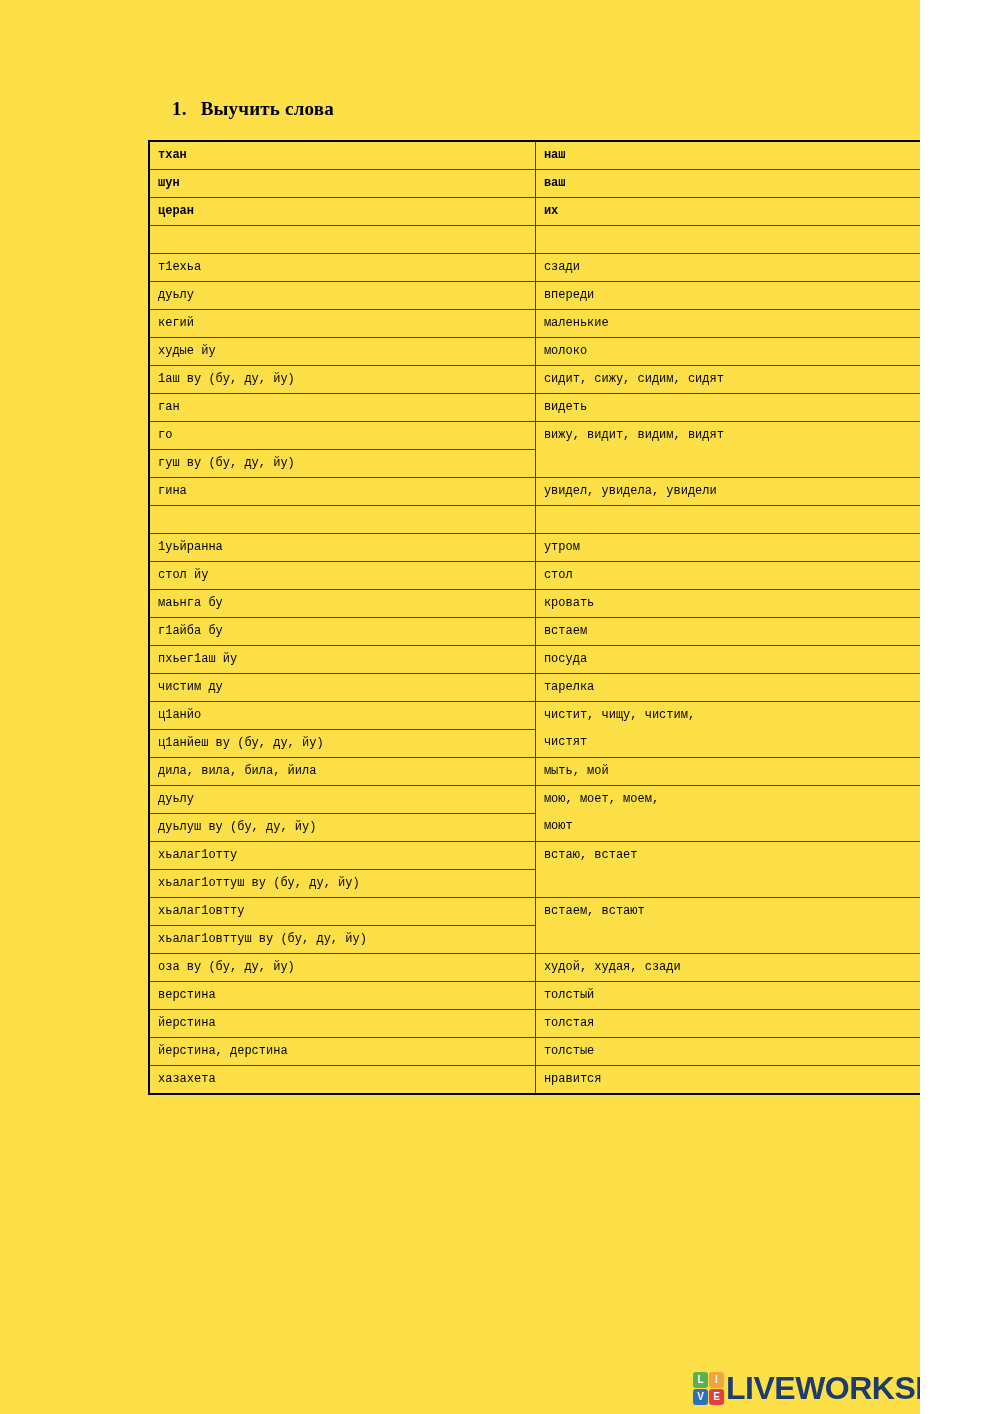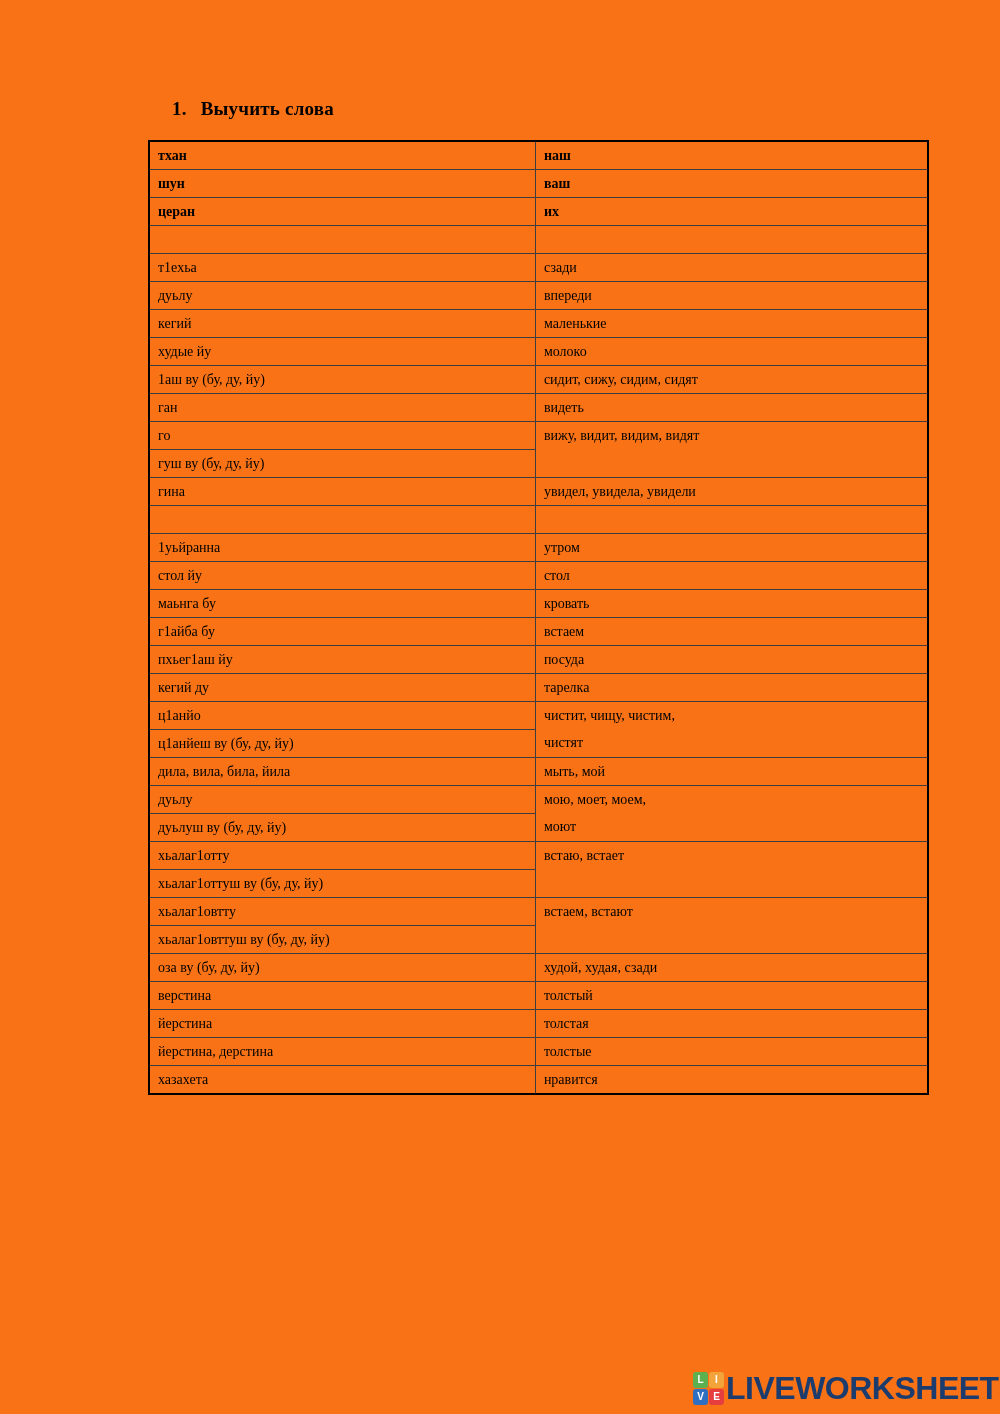--- a/index.html
+++ b/index.html
@@ -1,42 +1,44 @@
 <!DOCTYPE html>
 <html><head>
 <meta charset="utf-8">
 <style>
   html, body { margin: 0; padding: 0; background: #ffffff; }
   .page {
     position: relative;
-    width: 1000px;
+    width: 892px;
     height: 1414px;
-    background: #f97316;
+    background: #fde047;
     font-family: "Liberation Serif", serif;
     color: #000000;
     overflow: hidden;
+    padding-left: 28px;
   }
   .doc-title {
     position: absolute;
     left: 172px;
     top: 98px;
     font-size: 19px;
     font-weight: bold;
     letter-spacing: 0.2px;
   }
   .doc-title .num { margin-right: 14px; }
   table.vocab {
     position: absolute;
     left: 148px;
     top: 140px;
     width: 781px;
     border-collapse: collapse;
     table-layout: fixed;
     border: 2px solid #000000;
-    font-size: 14px;
+    font-size: 12px;
+    font-family: Liberation Mono, monospace;
   }
   table.vocab col.c1 { width: 49.6%; }
   table.vocab col.c2 { width: 50.4%; }
   table.vocab td {
     border: 1px solid #3d3d3d;
     height: 26px;
     padding: 0 8px;
     vertical-align: top;
     line-height: 27px;
     white-space: pre-line;
@@ -160,21 +162,21 @@
         </tr>
         <tr>
           <td>г1айба бу</td>
           <td>встаем</td>
         </tr>
         <tr>
           <td>пхьег1аш йу</td>
           <td>посуда</td>
         </tr>
         <tr>
-          <td>кегий ду</td>
+          <td>чистим ду</td>
           <td>тарелка</td>
         </tr>
         <tr>
           <td>ц1анйо</td>
           <td rowspan="2">чистит, чищу, чистим,
 чистят</td>
         </tr>
         <tr>
           <td>ц1анйеш ву (бу, ду, йу)</td>
         </tr>

